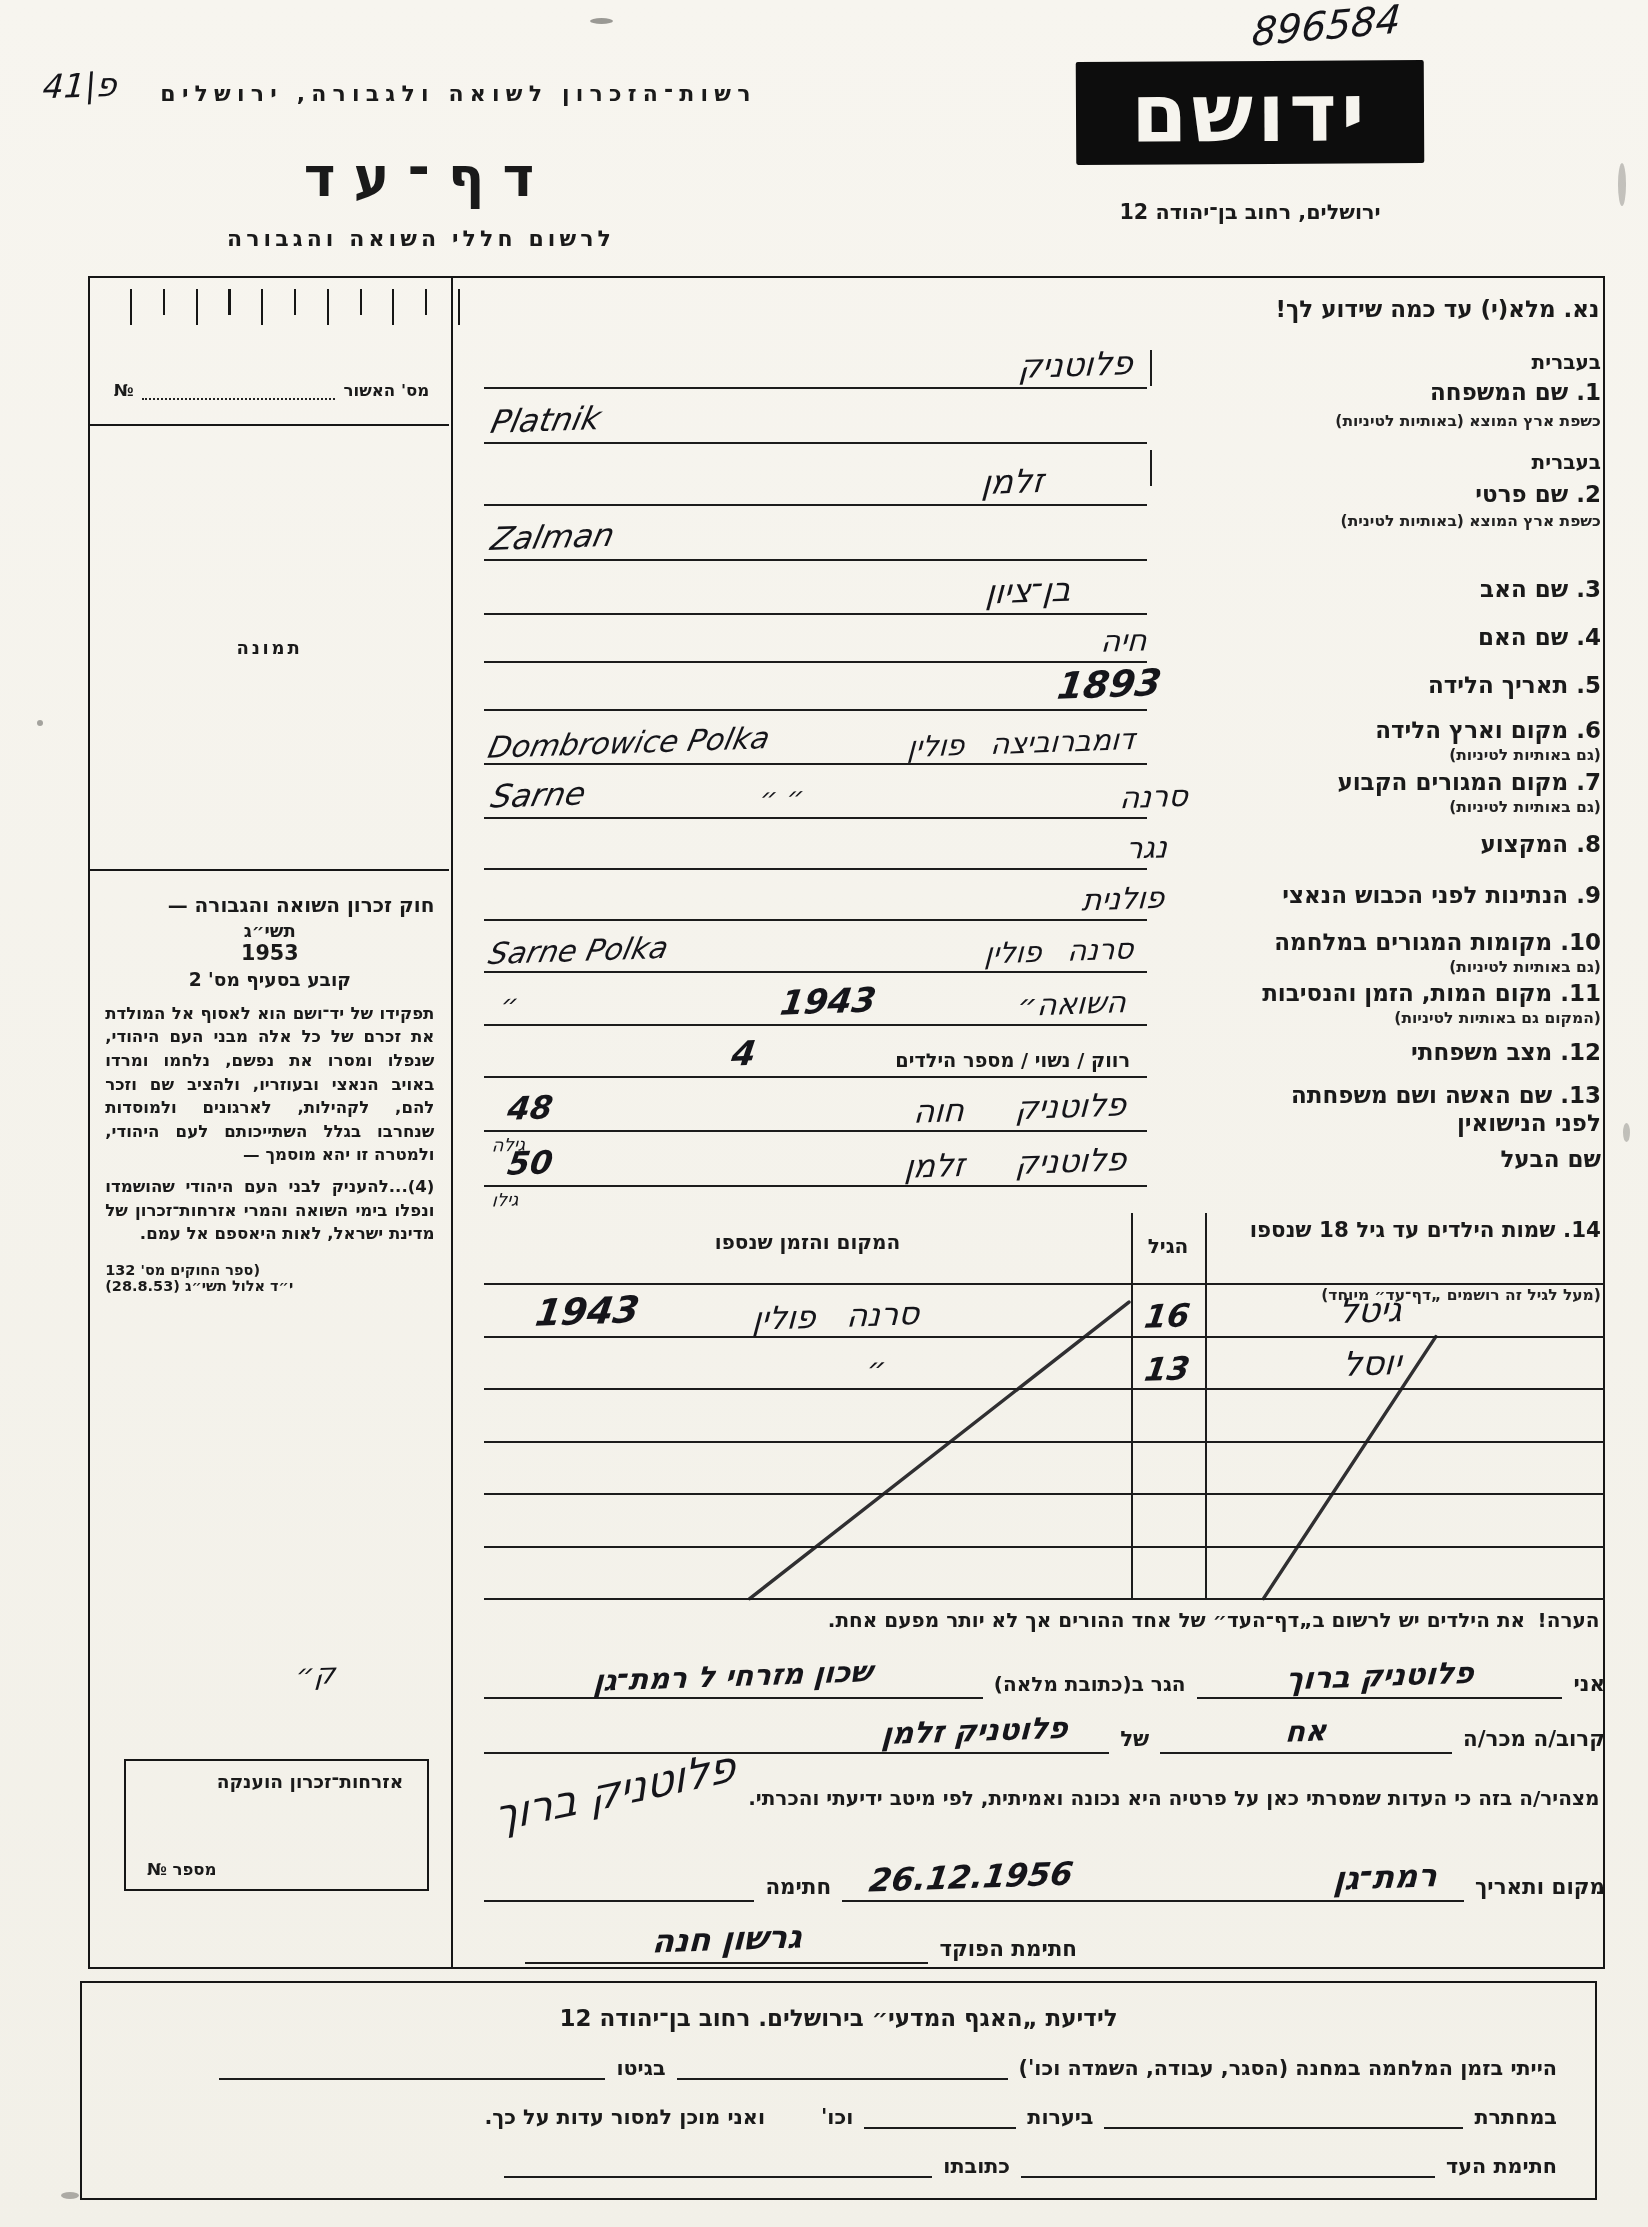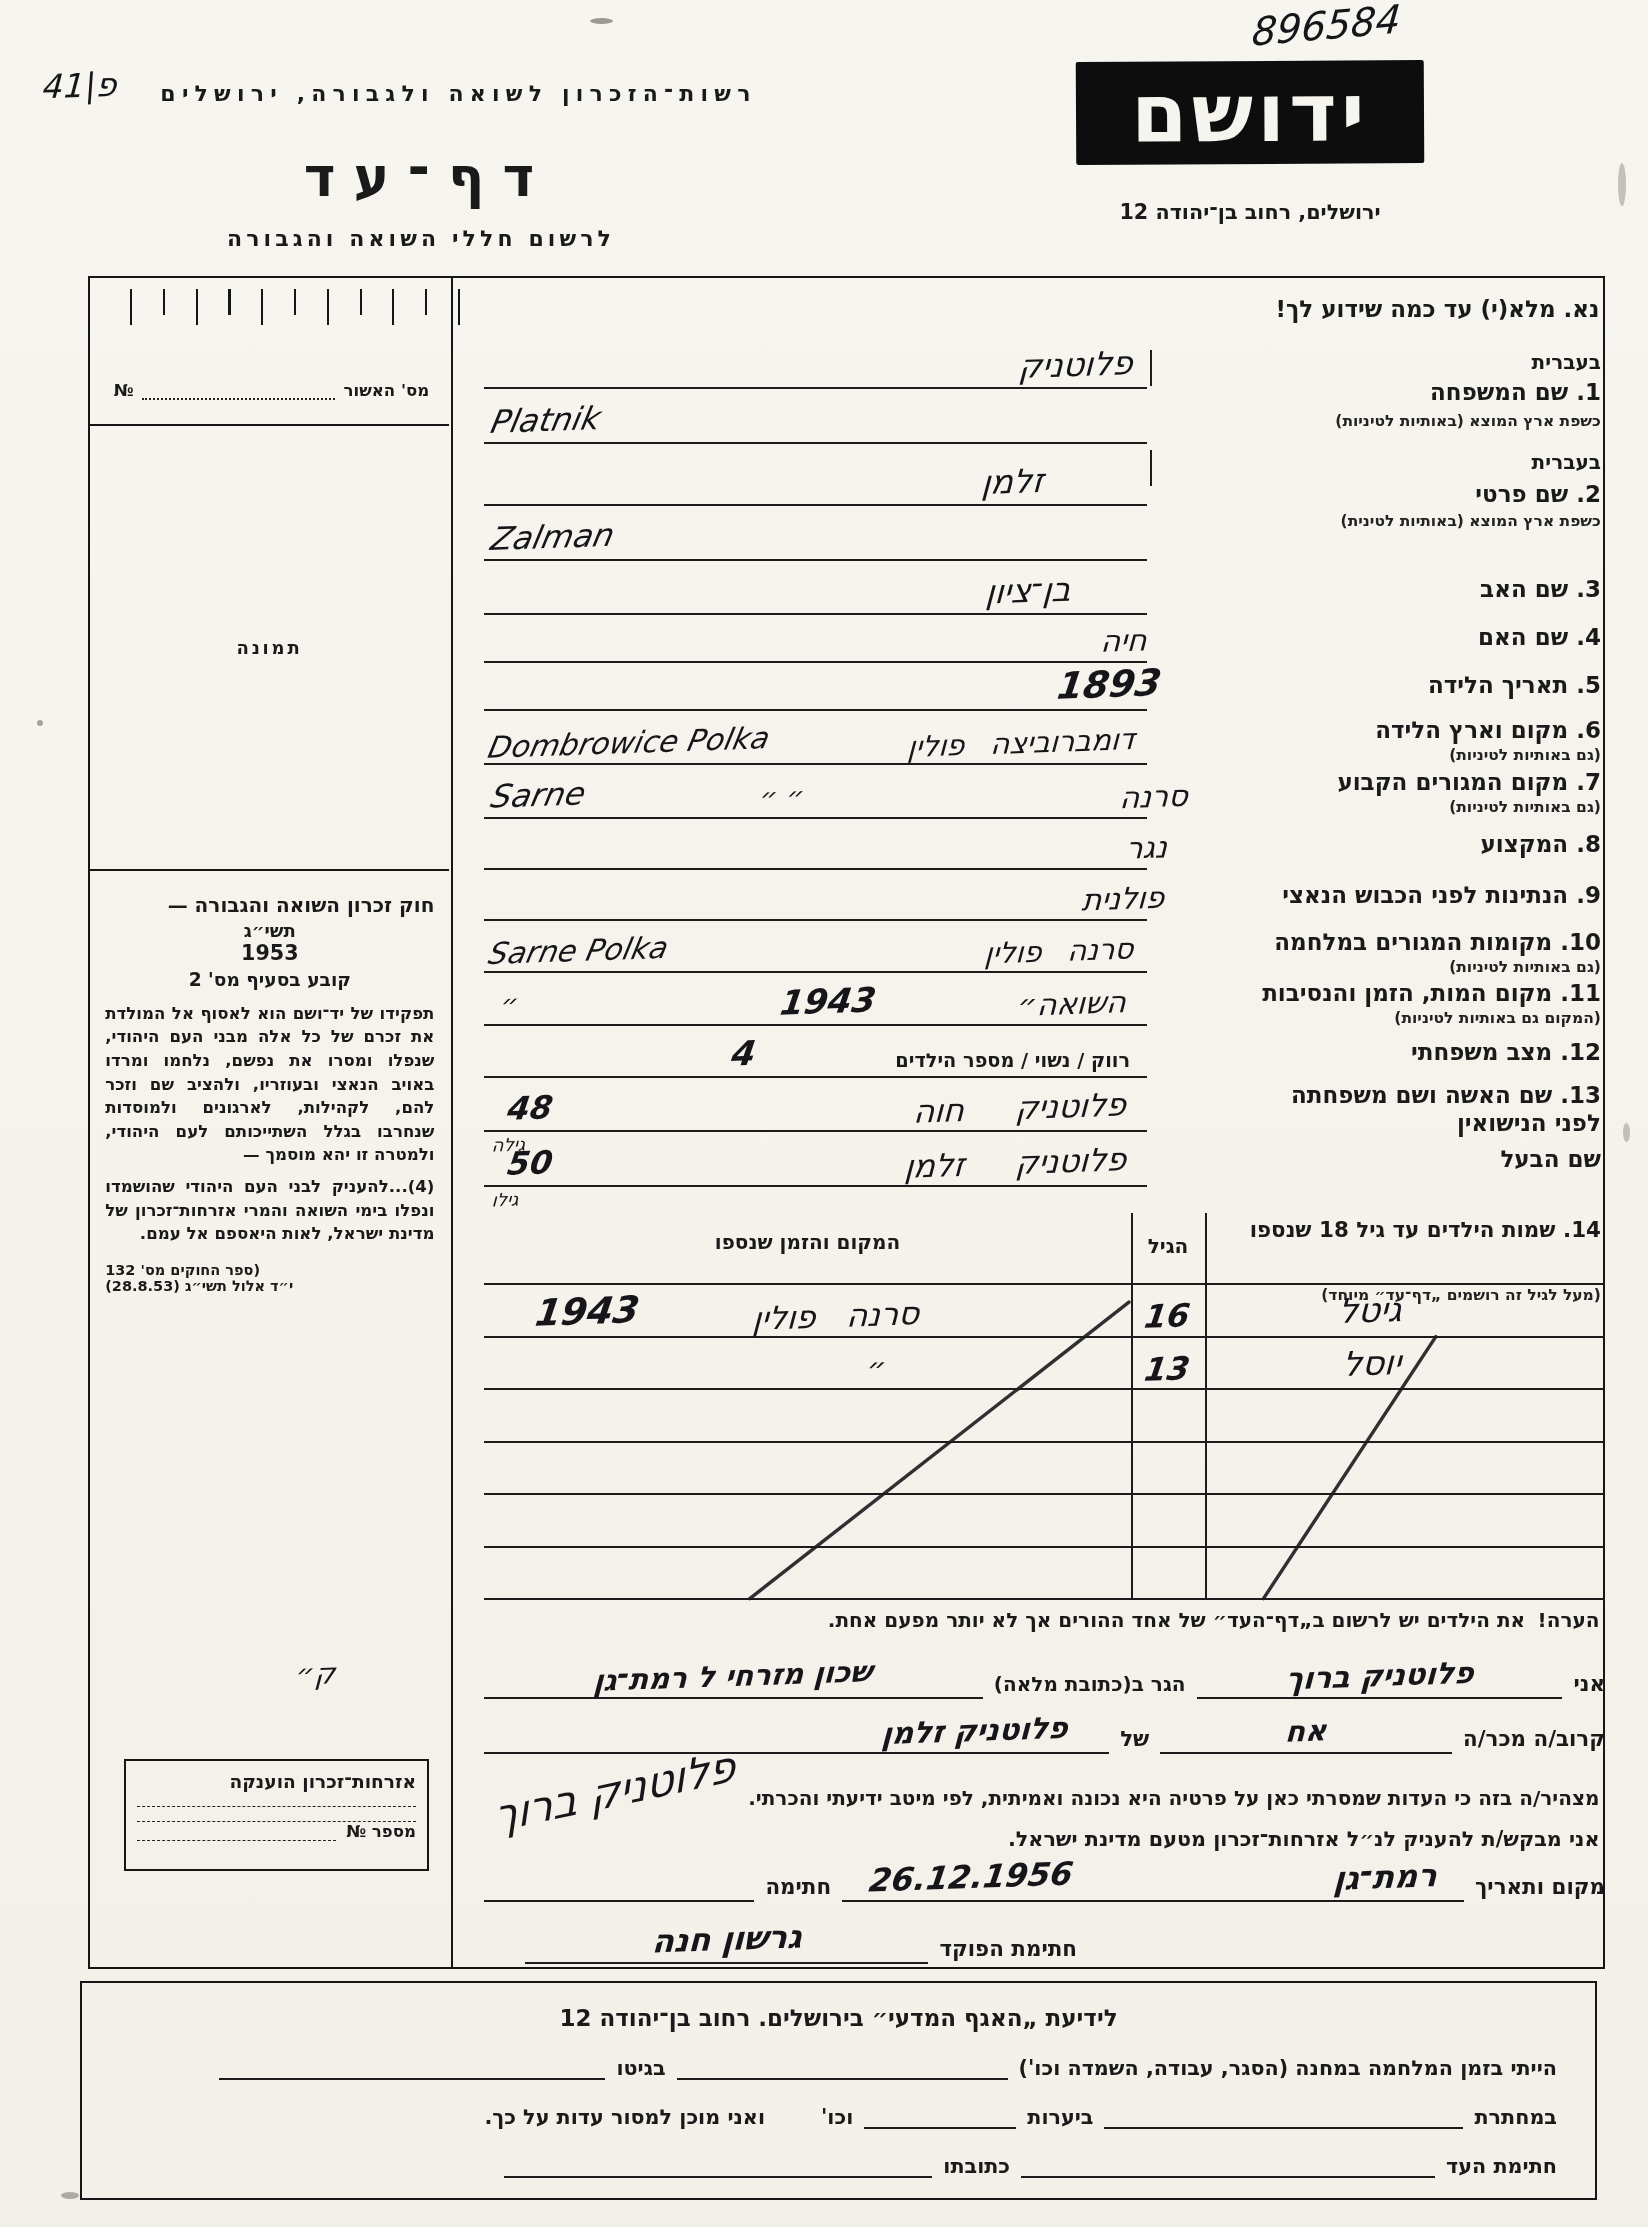--- a/index.html
+++ b/index.html
@@ -36,22 +36,22 @@
   .law-intro{font-size:20px;font-weight:bold;text-align:right}
   .law-name{font-size:43px;font-weight:900;text-align:center;letter-spacing:9.7px;margin-top:6.9px}
   .law-yearhe{font-size:18px;font-weight:bold;text-align:center;margin-top:2.8px}
   .law-yearnum{font-size:20.7px;font-weight:bold;text-align:center}
   .law-clause{font-size:18.6px;font-weight:bold;text-align:center;margin-top:4.1px}
   .law-body{font-size:16.6px;line-height:1.42;text-align:justify;margin-top:12px;font-weight:bold}
   .law-body2{font-size:16.6px;line-height:1.42;text-align:justify;margin-top:8.3px;font-weight:bold}
   .law-ref{font-size:14.5px;margin-top:16.6px;text-align:left;font-weight:bold}
   .law-ref2{font-size:14.5px;text-align:left;font-weight:bold}
   
-  .grant{position:absolute;left:34px;top:1481px;width:305px;height:112px;border:2.1px solid #161616;padding:9.7px 11px;
-         display:flex;flex-direction:column;justify-content:flex-start}
+  .grant{position:absolute;left:34px;top:1481px;width:305px;height:132px;border:2.1px solid #161616;padding:9.7px 11px;
+         display:flex;flex-direction:row;justify-content:flex-end}
   .grant-title{font-size:18.6px;font-weight:bold;text-align:right}
   .dash{border-bottom:1.4px dashed #222;height:15px}
   .grant-num{display:flex;gap:9.7px;align-items:flex-end;font-size:16.6px;font-weight:bold}
   .grant-num .dash{flex:1}
   
   .fields{position:absolute;left:394px;top:0;width:1121px;height:100%}
   .instruction{position:absolute;top:18px;right:5.5px;font-size:23px;font-weight:bold}
   .lbl{position:absolute;right:4.1px;width:439px;text-align:right;font-weight:bold;font-size:23px}
   .pre{position:absolute;right:4.1px;width:439px;text-align:right;font-weight:bold;font-size:20px}
   .note{position:absolute;right:4.1px;width:439px;text-align:right;font-weight:bold;font-size:15.5px;color:#222}
@@ -282,21 +282,20 @@
         <span class="pt">קרוב/ה מכר/ה</span>
         <span class="bl" style="flex:0.7">
           <span class="hw hwc" style="font-size:29px">אח</span>
         </span>
         <span class="pt">של</span>
         <span class="bl" style="flex:1.5">
           <span class="hw" style="right:41px;font-size:30px">פלוטניק זלמן</span>
         </span>
       </div>
       <div class="statement">מצהיר/ה בזה כי העדות שמסרתי כאן על פרטיה היא נכונה ואמיתית, לפי מיטב ידיעתי והכרתי.</div>
-      <div class="request">אני מבקש/ת להעניק לנ״ל אזרחות־זכרון מטעם מדינת ישראל.</div>
       <span class="hw sig">פלוטניק ברוך</span>
       <div class="drow" style="top:1581px">
         <span class="pt">מקום ותאריך</span>
         <span class="bl" style="flex:2.3">
           <span class="hw" style="right:27.6px;font-size:32px">רמת־גן</span>
           <span class="hw num" style="left:27.6px;font-size:32px">26.12.1956</span>
         </span>
         <span class="pt">חתימה</span>
         <span class="bl" style="flex:1"></span>
       </div>

